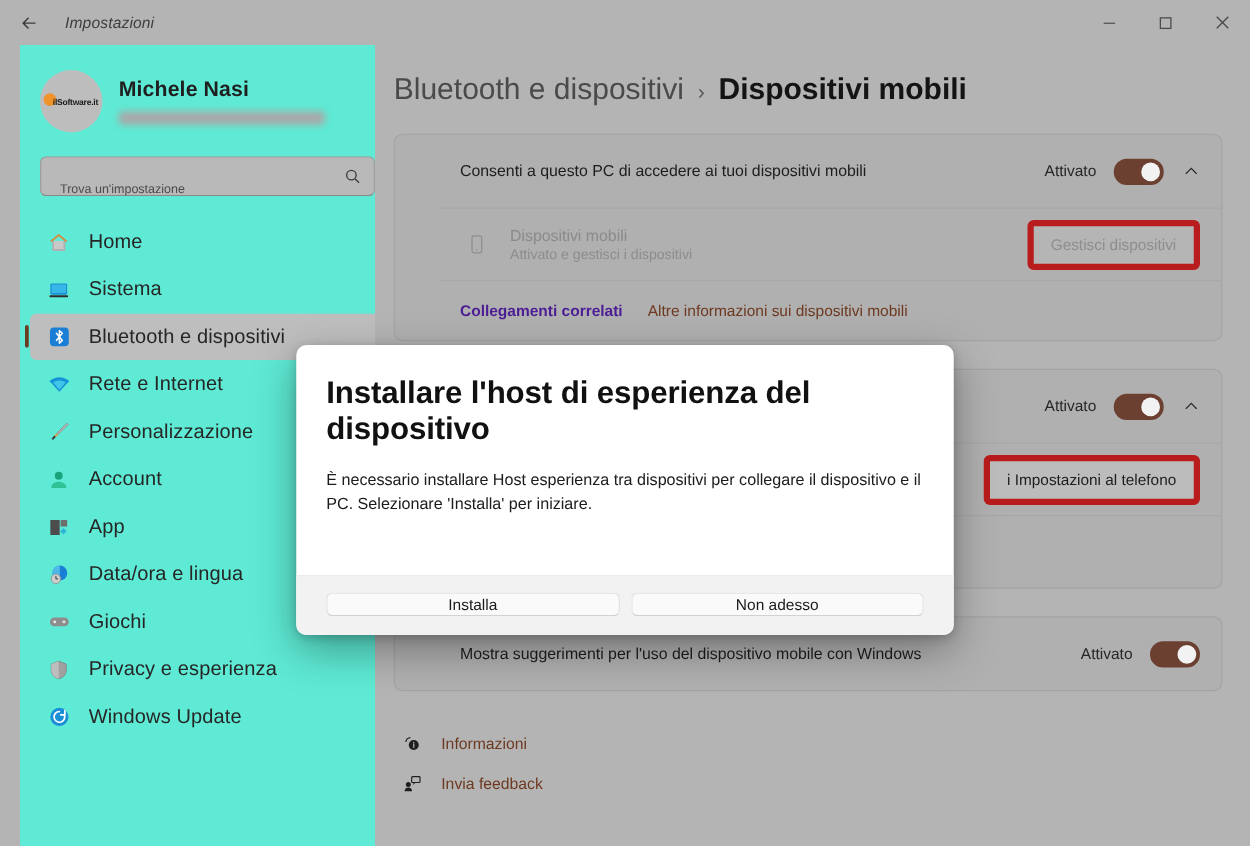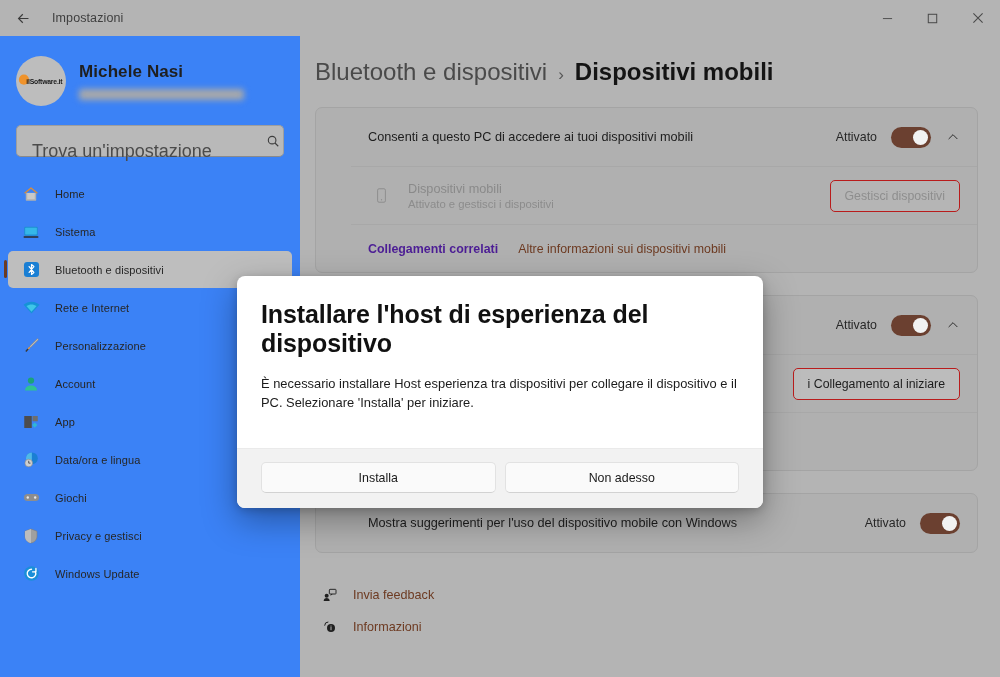--- a/index.html
+++ b/index.html
@@ -24,35 +24,36 @@
   }
   #back-btn {
     width: 30px; height: 30px; margin-left: 8px;
     display: flex; align-items: center; justify-content: center;
     border-radius: 4px; color: #3b3b3b;
   }
   #title-text {
     margin-left: 14px;
     font-size: 12.5px; color: #3f3f3f;
     letter-spacing: .1px;
+    font-style: italic;
   }
   #wincontrols {
     margin-left: auto; display: flex; height: 36px;
   }
   .wc {
     width: 45px; height: 36px;
     display: flex; align-items: center; justify-content: center;
     color: #4a4a4a;
   }
 
   
   #sidebar {
-    position: absolute; top: 36px; left: 0;
+    position: absolute; top: 36px; left: 16px;
     width: 300px; height: 641px;
-    background: #3b82f6;
+    background: #5eead4;
     overflow: hidden;
   }
   #account-block {
     display: flex; align-items: center;
     padding: 18px 0 0 16px;
     height: 72px;
   }
   #avatar {
     width: 50px; height: 50px; border-radius: 50%;
     background: #bdbdbd;
@@ -92,21 +93,21 @@
     background: #b9b9b9;
     border: 1px solid #9e9e9e;
     border-bottom: 1.5px solid #8a8a8a;
     border-radius: 5px;
     display: flex; align-items: center;
     padding: 0 10px 0 13px;
   }
   #search-input {
     flex: 1; border: none; background: transparent; outline: none;
     font-family: "Liberation Sans", sans-serif;
-    font-size: 18px; color: #3d3d3d; margin-top: 20px;
+    font-size: 10px; color: #3d3d3d; margin-top: 20px;
   }
   #search-input::placeholder { color: #4b4b4b; opacity: 1; }
   #search-icon { color: #3d3d3d; display: flex; }
 
   #navlist { margin-top: 18px; }
   .nav-item {
     position: relative;
     height: 37px; margin: 1px 8px;
     display: flex; align-items: center;
     border-radius: 5px;
@@ -118,21 +119,21 @@
     left: -4px; top: 9px;
     width: 3px; height: 18px; border-radius: 2px;
     background: #6b3b22;
   }
   .nav-ico {
     width: 22px; height: 22px; flex-shrink: 0;
     display: flex; align-items: center; justify-content: center;
     margin-right: 13px;
   }
   .nav-label {
-    font-size: 11px; color: #262626; letter-spacing: .1px;
+    font-size: 16px; color: #262626; letter-spacing: .1px;
   }
 
   
   #main {
     position: absolute; top: 36px; left: 300px;
     width: 700px; height: 641px;
     background: #b4b4b4;
     overflow: hidden;
   }
   #breadcrumb {
@@ -176,21 +177,21 @@
   }
   .chev {
     margin-left: 15px; color: #2d2d2d; display: flex;
   }
   .row-ico {
     width: 26px; margin-right: 14px;
     display: flex; align-items: center; justify-content: center;
     flex-shrink: 0;
   }
   .ghost-btn {
-    background: #b5b5b5; border: 1px solid #b91c1c;
+    background: #b5b5b5; border: 5px solid #b91c1c;
     border-radius: 5px;
     padding: 8px 14px;
     font-size: 12.3px; color: #8e8e8e;
     white-space: nowrap;
   }
   .ghost-btn.active { color: #1d1d1d; background: #bcbcbc; }
   .links-row {
     display: flex; align-items: center;
     padding: 0 17px; min-height: 48px;
     border-top: 1px solid #a8a8a8;
@@ -235,21 +236,21 @@
     font-size: 12.9px; color: #1c1c1c; line-height: 1.45;
     max-width: 482px;
   }
   #dialog-footer {
     background: #f2f2f2;
     border-top: 1px solid #eaeaea;
     padding: 13px 24px 15px 24px;
     display: flex; gap: 9px;
   }
   .dlg-btn {
-    flex: 1; height: 31px;
+    flex: 1; height: 19px;
     background: #fafafa;
     border: 1px solid #e2e2e2;
     border-bottom-color: #d2d2d2;
     border-radius: 5px;
     font-family: "Liberation Sans", sans-serif;
     font-size: 12.4px; color: #1a1a1a;
     display: flex; align-items: center; justify-content: center;
   }
 </style>
 </head>
@@ -405,21 +406,21 @@
     </div>
 
 
     <div class="nav-item">
       <span class="nav-ico">
         <svg width="18" height="18" viewBox="0 0 24 24">
           <path d="M12 2.6l8 3.1v6.6c0 4.6-3.3 8-8 9.1-4.7-1.1-8-4.5-8-9.1V5.7z" fill="#a0a0a0" stroke="#7c7c7c" stroke-width=".8"></path>
           <path d="M12 2.6v18.8c-4.7-1.1-8-4.5-8-9.1V5.7z" fill="#bdbdbd"></path>
         </svg>
       </span>
-      <span class="nav-label">Privacy e gestisci</span>
+      <span class="nav-label">Privacy e esperienza</span>
     </div>
 
     <div class="nav-item">
       <span class="nav-ico">
         <svg width="19" height="19" viewBox="0 0 24 24">
           <circle cx="12" cy="12" r="9.2" fill="#1a8fd8"></circle>
           <path d="M12 6.6a5.4 5.4 0 104.9 3.1" fill="none" stroke="#ffffff" stroke-width="1.7" stroke-linecap="round"></path>
           <path d="M17.6 5.6v4.3h-4.3" fill="none" stroke="#ffffff" stroke-width="1.7" stroke-linecap="round" stroke-linejoin="round"></path>
         </svg>
       </span>
@@ -479,57 +480,57 @@
       <div class="toggle">
           <div class="knob"></div>
         </div>
       <div class="chev">
         <svg width="14" height="14" viewBox="0 0 24 24" fill="none" stroke="currentColor" stroke-width="1.7" stroke-linecap="round">
             <path d="M5 15l7-7 7 7"></path>
           </svg>
       </div>
     </div>
     <div class="card-row" style="justify-content:flex-end">
-      <div class="ghost-btn active">i Collegamento al iniziare</div>
+      <div class="ghost-btn active">i Impostazioni al telefono</div>
     </div>
     <div class="card-row"></div>
   </div>
 
   <div class="card" style="margin-top:22px">
     <div class="card-row">
       <div class="row-text">Mostra suggerimenti per l'uso del dispositivo mobile con Windows</div>
       <div class="row-state">Attivato</div>
       <div class="toggle">
           <div class="knob"></div>
         </div>
     </div>
   </div>
 
   <div id="footer-links">
     <div class="foot-link">
       <span class="foot-ico">
+        <svg width="16" height="16" viewBox="0 0 24 24" fill="none" stroke="currentColor" stroke-width="1.5">
+          <path d="M4 10a5.5 5.5 0 015.5-5.5"></path>
+          <circle cx="13.5" cy="13.5" r="6" fill="currentColor" stroke="none"></circle>
+          <path d="M13.5 10.4v.2M13.5 12.2v4" stroke="#b4b4b4" stroke-width="1.5" stroke-linecap="round"></path>
+        </svg>
+      </span>
+      <span class="foot-label">Informazioni</span>
+    </div>
+    <div class="foot-link">
+      <span class="foot-ico">
         <svg width="16" height="16" viewBox="0 0 24 24">
           <circle cx="7" cy="13" r="3" fill="currentColor"></circle>
           <path d="M2.5 21c0-3 2-4.6 4.5-4.6S11.5 18 11.5 21z" fill="currentColor"></path>
           <rect x="11" y="3.5" width="10" height="7" rx="1" fill="none" stroke="currentColor" stroke-width="1.4"></rect>
           <path d="M13.5 10.5l-1 3 3.4-3" fill="currentColor"></path>
         </svg>
       </span>
       <span class="foot-label">Invia feedback</span>
     </div>
-    <div class="foot-link">
-      <span class="foot-ico">
-        <svg width="16" height="16" viewBox="0 0 24 24" fill="none" stroke="currentColor" stroke-width="1.5">
-          <path d="M4 10a5.5 5.5 0 015.5-5.5"></path>
-          <circle cx="13.5" cy="13.5" r="6" fill="currentColor" stroke="none"></circle>
-          <path d="M13.5 10.4v.2M13.5 12.2v4" stroke="#b4b4b4" stroke-width="1.5" stroke-linecap="round"></path>
-        </svg>
-      </span>
-      <span class="foot-label">Informazioni</span>
-    </div>
   </div>
 
 </div>
 
 <div id="dialog">
   <div id="dialog-body">
     <div id="dialog-title">Installare l'host di esperienza del dispositivo</div>
     <div id="dialog-msg">È necessario installare Host esperienza tra dispositivi per collegare il dispositivo e il PC. Selezionare 'Installa' per iniziare.</div>
   </div>
   <div id="dialog-footer">

